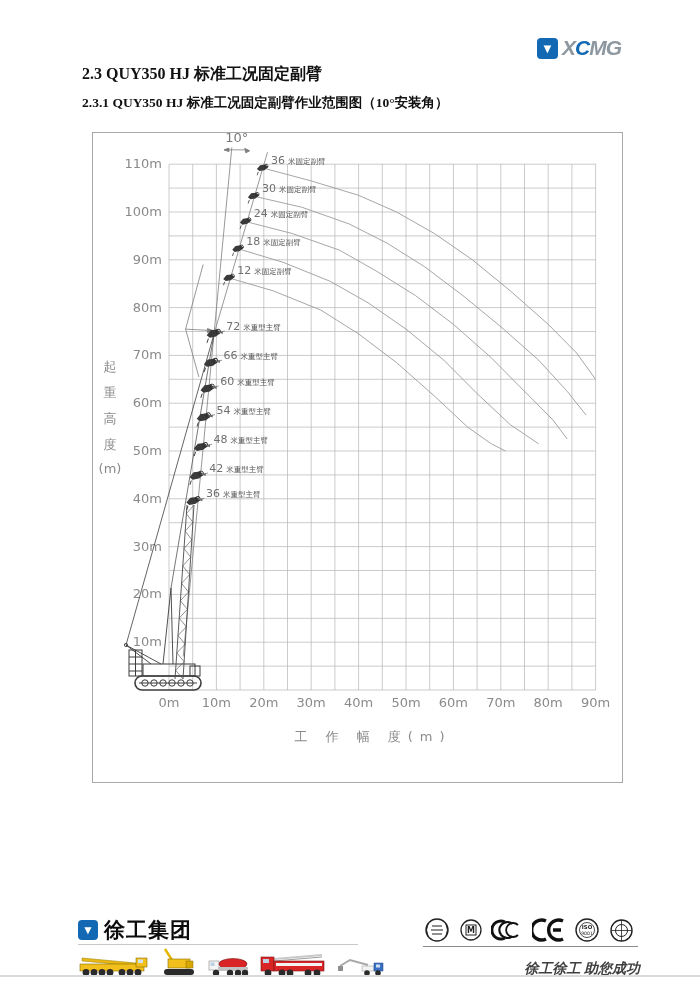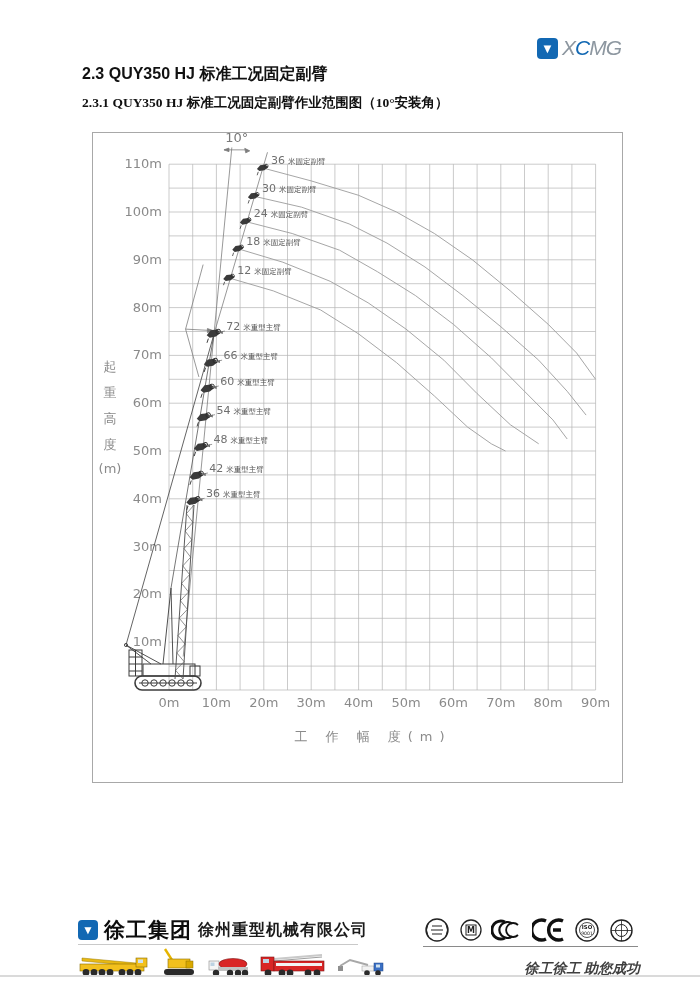--- a/index.html
+++ b/index.html
@@ -1,25 +1,25 @@
 <!DOCTYPE html>
 <html><head>
 <meta charset="utf-8">
 <style>
   html,body{margin:0;padding:0;}
   body{width:700px;height:990px;background:#fff;font-family:"Liberation Sans",sans-serif;position:relative;overflow:hidden;}
   .abs{position:absolute;}
   
-  .h1{left:82px;top:64px;font-family:Liberation Sans, sans-serif;font-weight:bold;font-size:16px;color:#111;}
+  .h1{left:82px;top:64px;font-family:Liberation Serif, serif;font-weight:bold;font-size:16px;color:#111;}
   .h2{left:82px;top:94px;font-family:"Liberation Serif",serif;font-weight:bold;font-size:13.5px;color:#111;text-align:center;}
   
   .logo-top{left:537px;top:36px;display:flex;align-items:center;gap:4px;}
   .logo-sq{width:21px;height:21px;background:#1268b3;border-radius:4px;display:flex;align-items:center;justify-content:center;}
   .logo-sq span{color:#fff;font-size:13px;font-weight:bold;line-height:1;}
-  .logo-word{font-style:italic;font-weight:normal;font-size:21px;letter-spacing:-1px;font-family:"Liberation Sans",sans-serif;}
+  .logo-word{font-style:italic;font-weight:bold;font-size:21px;letter-spacing:-1px;font-family:"Liberation Sans",sans-serif;}
   .lg{color:#8d97a0;} .lb{color:#1268b3;}
   
   .chart-box{left:92px;top:132px;width:529px;height:649px;border:1px solid #a8a8a8;background:#fff;}
   svg text{font-family:"DejaVu Sans",sans-serif;}
   .tick{font-size:13px;fill:#8a8a8a;}
   .axis-title{font-size:13px;fill:#8a8a8a;}
   
   .f-company{left:78px;top:916px;display:flex;align-items:center;gap:6px;}
   .f-logo-sq{width:20px;height:20px;background:#1268b3;border-radius:4px;display:flex;align-items:center;justify-content:center;}
   .f-logo-sq span{color:#fff;font-size:12px;font-weight:bold;line-height:1;}
@@ -269,21 +269,20 @@
       </g>
     </g>
     </svg>
 </div>
 
 <div class="abs f-company">
   <div class="f-logo-sq">
       <span>▼</span>
     </div>
   <span class="f-bold">徐工集团</span>
-  <span class="f-name">徐州重型机械有限公司</span>
 </div>
 
 <div class="abs certs">
   <svg class="cert-badge" width="28" height="28" viewBox="0 0 28 28">
     <circle cx="14" cy="14" r="11" fill="none" stroke="#222" stroke-width="1.4"></circle>
     <path d="M5,20 Q2,14 5,8 M23,20 Q26,14 23,8" fill="none" stroke="#222" stroke-width="1"></path>
     <path d="M9,10 L19,10 M8,14 L20,14 M9,18 L19,18" stroke="#222" stroke-width="1.2"></path>
   </svg>
   <svg class="cert-badge" width="26" height="26" viewBox="0 0 26 26">
     <circle cx="13" cy="13" r="10" fill="none" stroke="#222" stroke-width="1.3"></circle>

